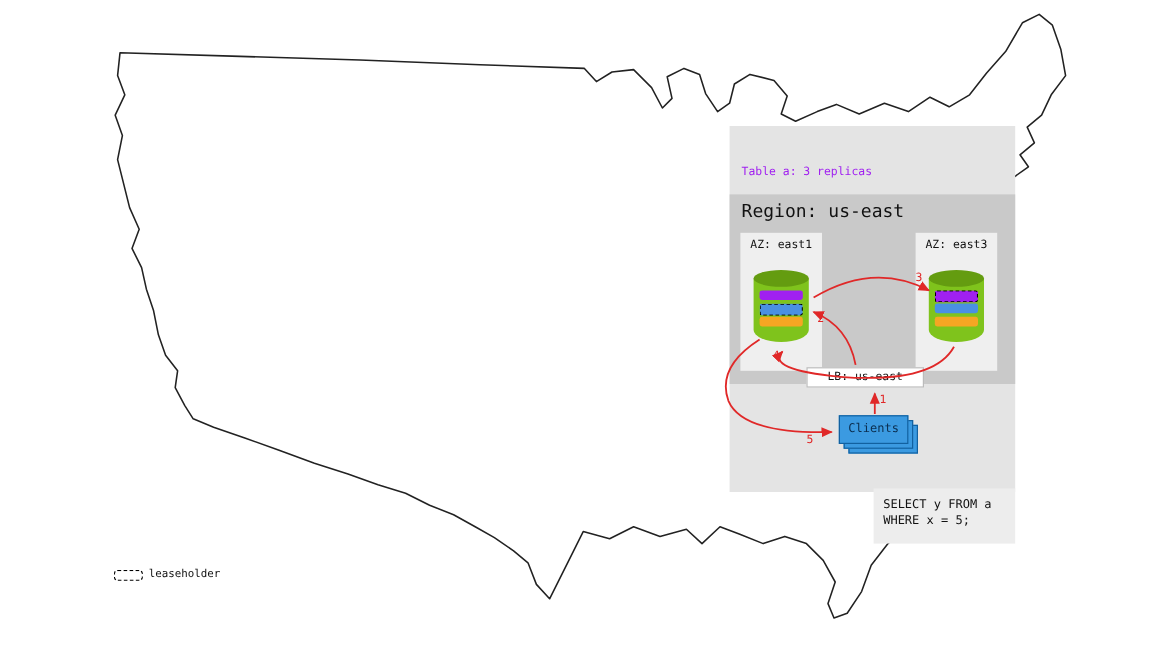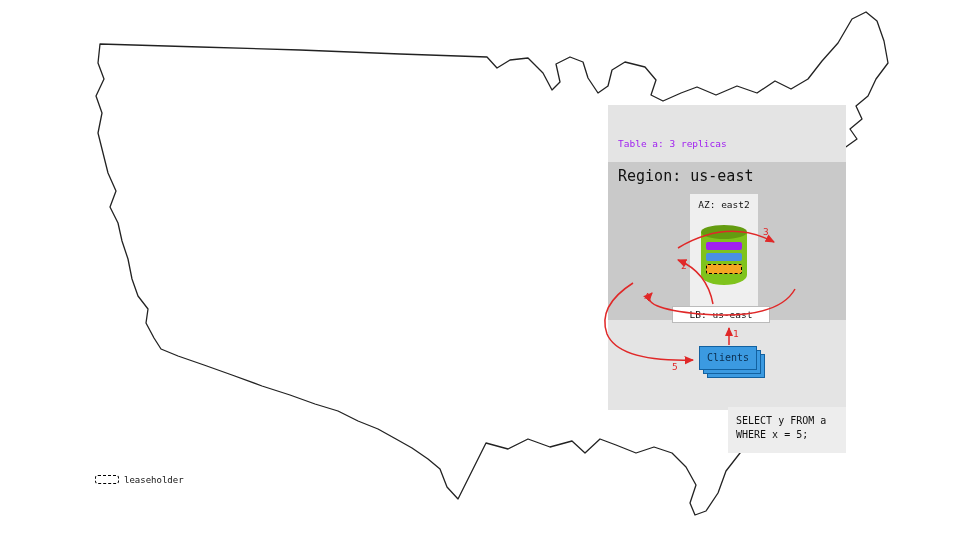--- a/index.html
+++ b/index.html
@@ -80,32 +80,42 @@
 
     <div class="replica-legend">
       <div class="legend-table-a">Table a: 3 replicas</div>
       <div class="legend-index-a">Index a: 3 replicas</div>
       <div class="legend-table-b">Table b: 3 replicas</div>
     </div>
 
     <div class="region-box">
       <div class="region-label">Region: us-east</div>
 
-
-      <div class="az-box az-east2">
-        <div class="az-label">AZ: east2</div>
+      <div class="az-box az-east1">
+        <div class="az-label">AZ: east1</div>
         <div class="cylinder">
           <div class="cyl-body"></div>
           <div class="cyl-top"></div>
           <div class="band band-purple"></div>
-          <div class="band band-blue"></div>
-          <div class="band band-orange leaseholder"></div>
+          <div class="band band-blue leaseholder"></div>
+          <div class="band band-orange"></div>
         </div>
       </div>
 
+
+      <div class="az-box az-east3">
+        <div class="az-label">AZ: east3</div>
+        <div class="cylinder">
+          <div class="cyl-body"></div>
+          <div class="cyl-top"></div>
+          <div class="band band-purple leaseholder"></div>
+          <div class="band band-blue"></div>
+          <div class="band band-orange"></div>
+        </div>
+      </div>
     </div>
 
     <div class="lb-box">LB: us-east</div>
 
     <div class="clients-stack">
       <div class="client-card client-back"></div>
       <div class="client-card client-mid"></div>
       <div class="client-card client-front">Clients</div>
     </div>
   </div>

